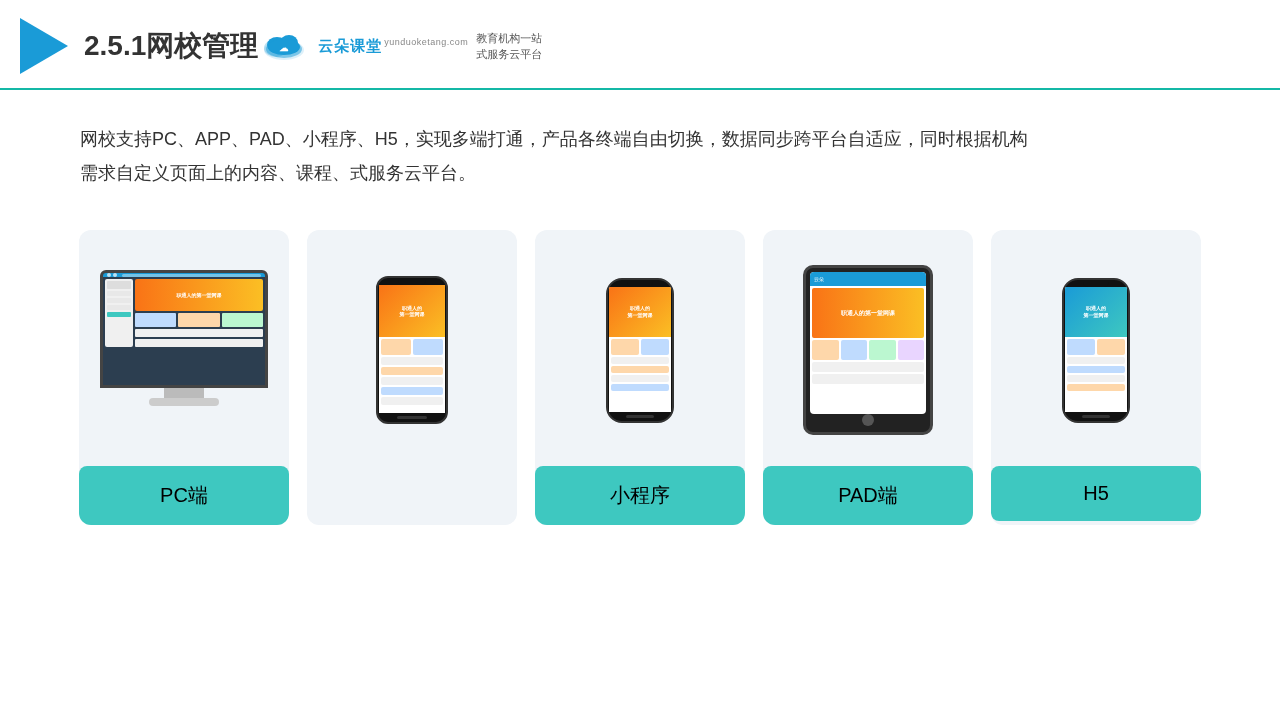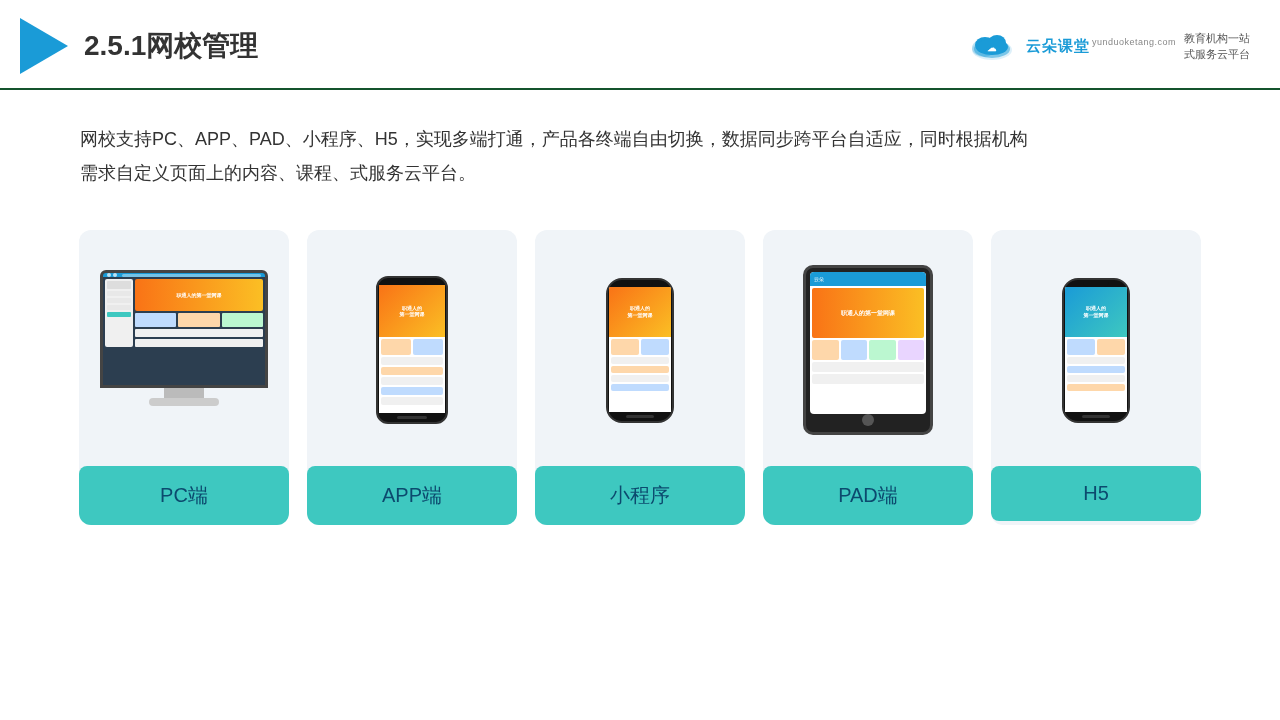--- a/index.html
+++ b/index.html
@@ -9,23 +9,22 @@
       background: #ffffff;
       font-family: 'Microsoft YaHei', 'PingFang SC', sans-serif;
       overflow: hidden;
       position: relative;
     }
 
     
     .header {
       display: flex;
       align-items: center;
-      justify-content: space-between;
       padding: 18px 30px 14px 20px;
-      border-bottom: 2px solid #14532d;
+      border-bottom: 2px solid #14b8a6;
     }
     .header-left {
       display: flex;
       align-items: center;
       gap: 16px;
     }
     .logo-triangle {
       width: 0;
       height: 0;
       border-top: 28px solid transparent;
@@ -115,21 +114,21 @@
       align-items: center;
       justify-content: center;
       margin-bottom: 16px;
     }
 
     .card-label {
       width: 100%;
       background: #3ec8c0;
       border-radius: 8px;
       text-align: center;
-      color: #0c4a6e;
+      color: #000000;
       font-size: 20px;
       font-weight: 500;
       padding: 16px 0;
       margin: 0 -10px;
       width: calc(100% + 20px);
     }
 
     
     .pc-monitor {
       position: relative;
@@ -416,21 +415,20 @@
             <div class="phone-row"></div>
             <div class="phone-row phone-row-orange"></div>
             <div class="phone-row"></div>
             <div class="phone-row phone-row-blue"></div>
             <div class="phone-row"></div>
           </div>
         </div>
         <div class="phone-bottom-bar"></div>
       </div>
     </div>
-    <div class="card-label">APP端</div>
   </div>
 
   <div class="card">
     <div class="card-image-area">
       <div class="phone-mockup" style="width:68px;height:145px;border-radius:16px;">
         <div style="width:26px;height:7px;background:#111;border-radius:0 0 5px 5px;margin:0 auto;position:relative;z-index:2;"></div>
         <div class="phone-screen">
           <div style="width:100%;height:40%;background:linear-gradient(135deg,#f97316,#fbbf24);display:flex;flex-direction:column;align-items:center;justify-content:center;padding:2px;">
             <span style="color:white;font-size:5px;font-weight:bold;text-align:center;line-height:1.3;">职通人的<br>第一堂网课</span>
           </div>

